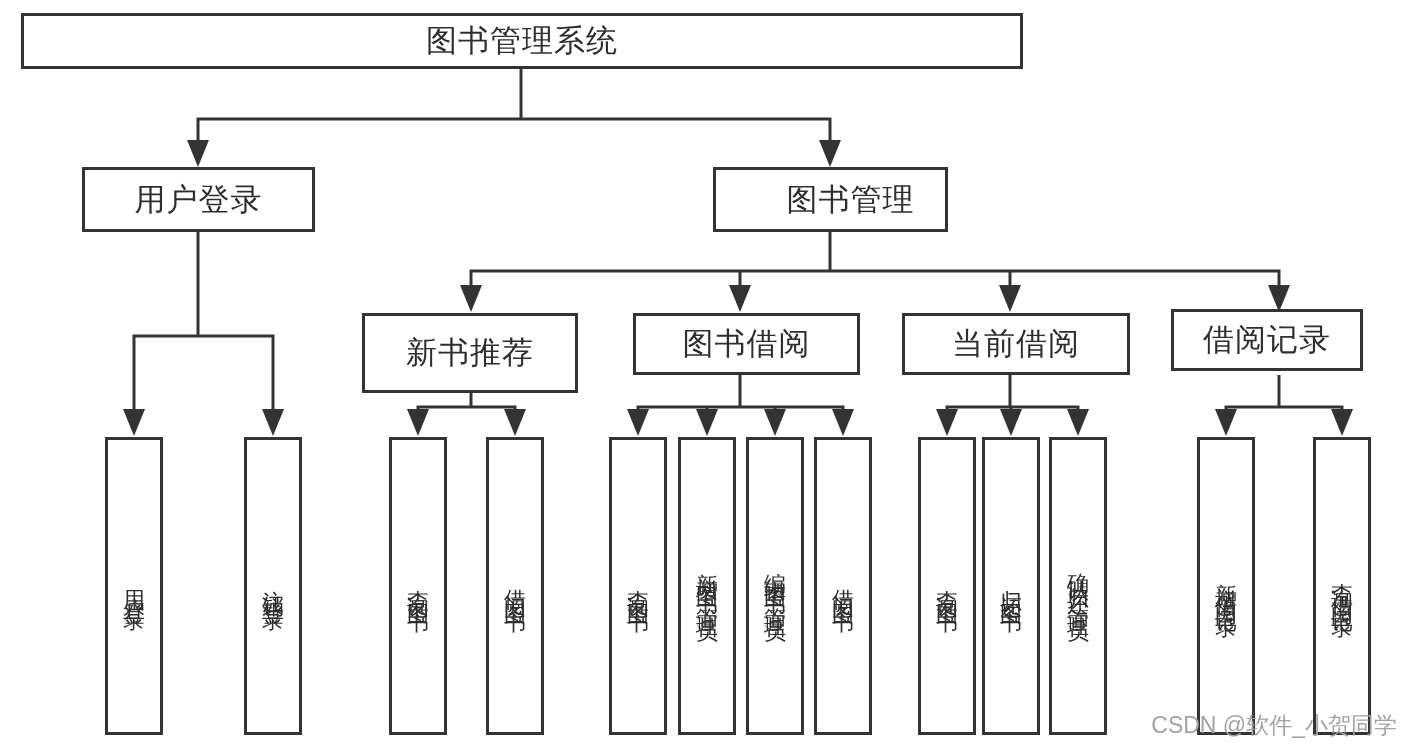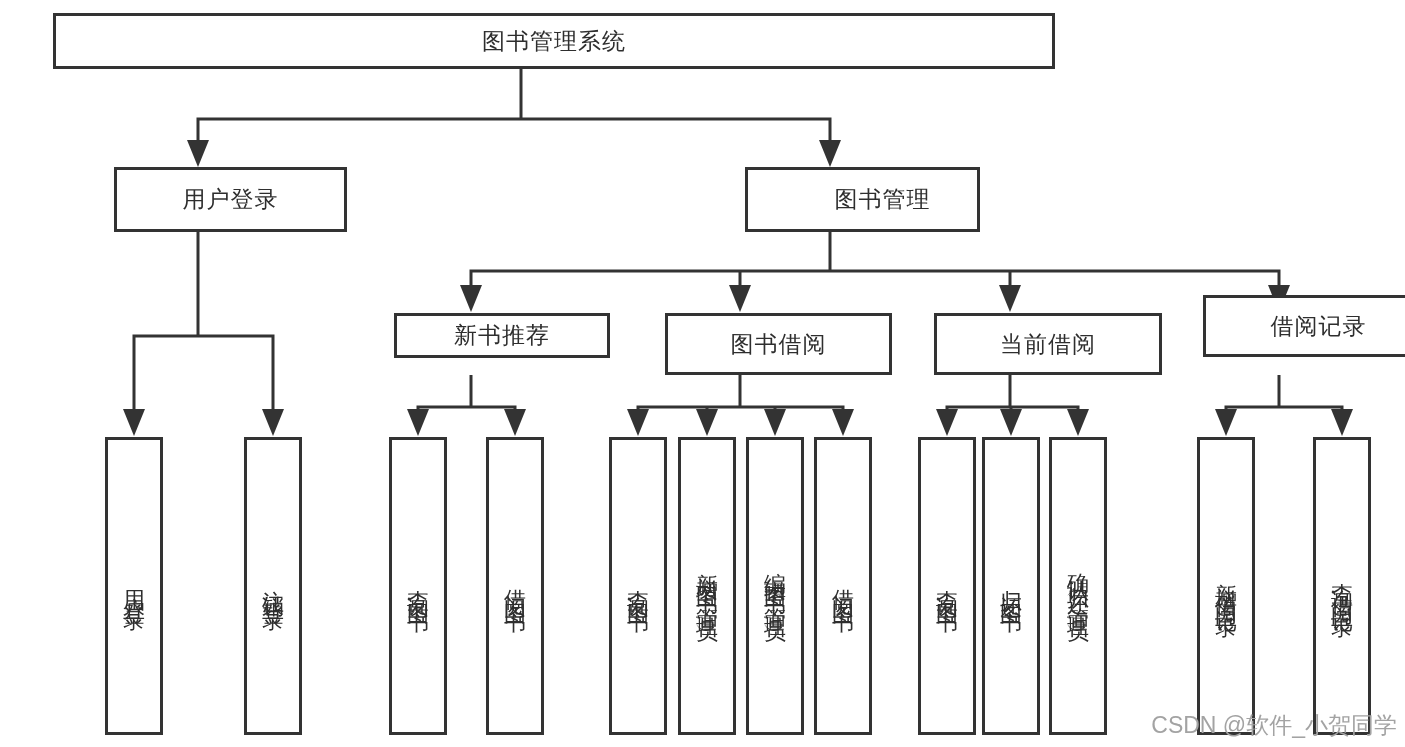--- a/index.html
+++ b/index.html
@@ -36,43 +36,42 @@
   .box {
     position: absolute;
     background: var(--box_bg);
     border: 3px solid var(--line);
     color: var(--text);
     display: flex;
     align-items: center;
     justify-content: center;
   }
   .box-h {
-    font-size: 23px;
+    font-size: 31px;
     letter-spacing: 1px;
     white-space: nowrap;
-    margin-left: 32px;
   }
   .box-v {
     width: 58px;
     top: 437px;
     height: 298px;
     font-size: 22px;
     letter-spacing: 7px;
     writing-mode: vertical-rl;
     text-orientation: mixed;
     line-height: 1;
   }
   
   .n-root           { left: 21px;   top: 13px;  width: 1002px; height: 56px; }
   .n-user-login     { left: 82px;   top: 167px; width: 233px;  height: 65px; }
   .n-book-mgmt      { left: 713px;  top: 167px; width: 235px;  height: 65px; padding-left: 40px; }
-  .n-new-book-rec   { left: 362px;  top: 313px; width: 216px;  height: 45px; }
+  .n-new-book-rec   { left: 362px;  top: 313px; width: 216px;  height: 80px; }
   .n-book-borrow    { left: 633px;  top: 313px; width: 227px;  height: 62px; }
   .n-current-borrow { left: 902px;  top: 313px; width: 228px;  height: 62px; }
-  .n-borrow-records { left: 1171px; top: 295px; width: 231px;  height: 62px; }
+  .n-borrow-records { left: 1171px; top: 309px; width: 192px;  height: 62px; }
   
   .l-1  { left: 105px; }
   .l-2  { left: 244px; }
   .l-3  { left: 389px; }
   .l-4  { left: 486px; }
   .l-5  { left: 609px; }
   .l-6  { left: 678px; }
   .l-7  { left: 746px; }
   .l-8  { left: 814px; }
   .l-9  { left: 918px; }

